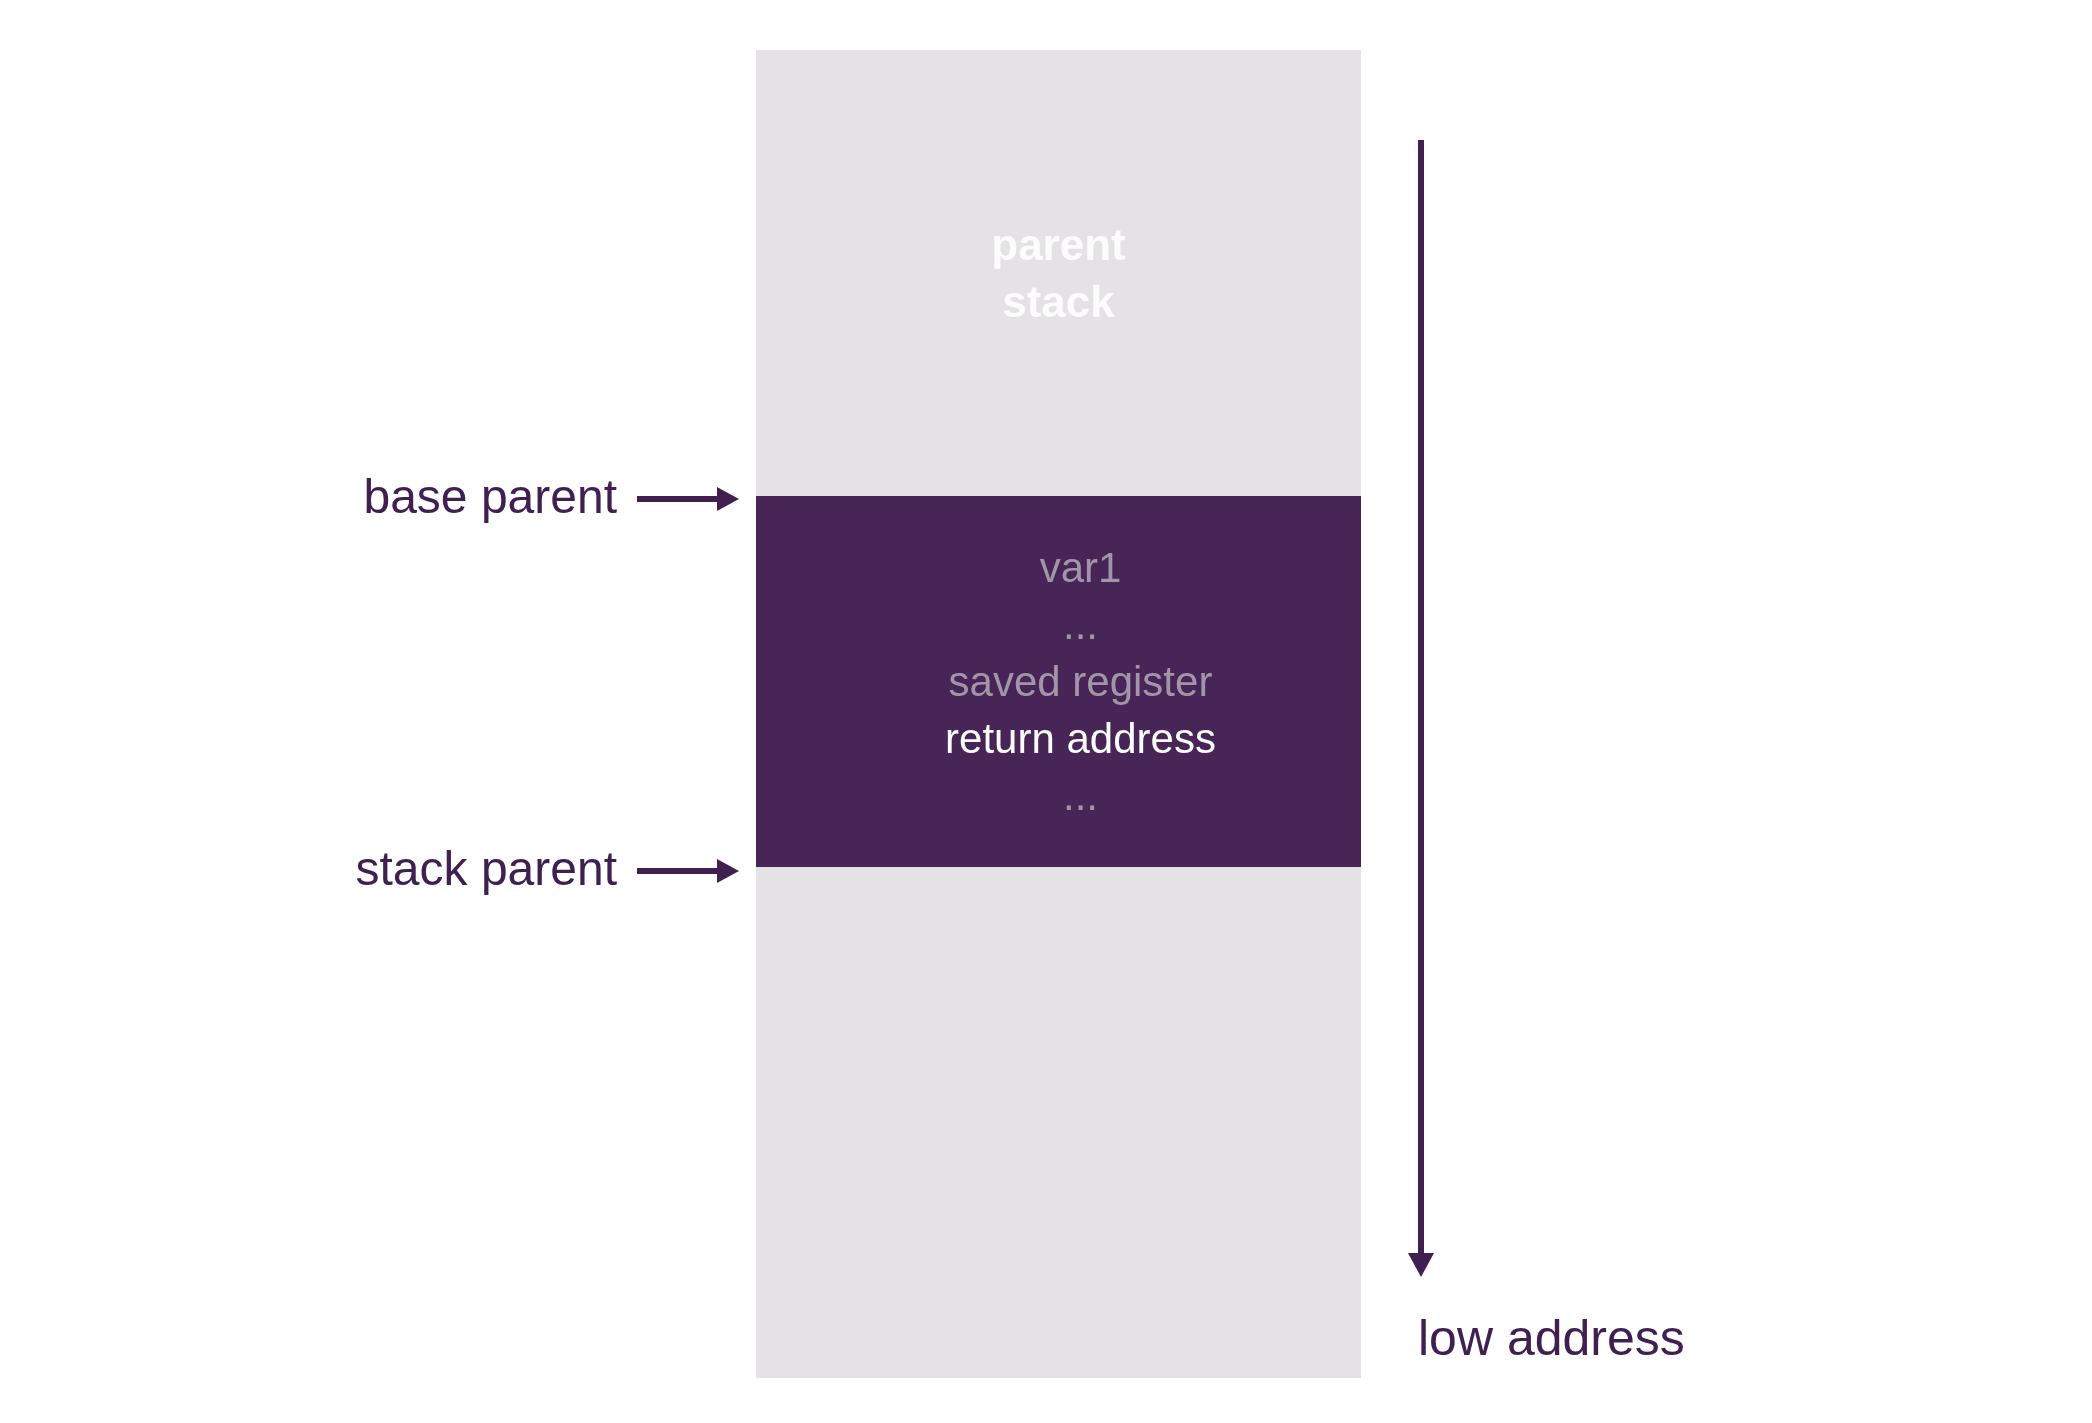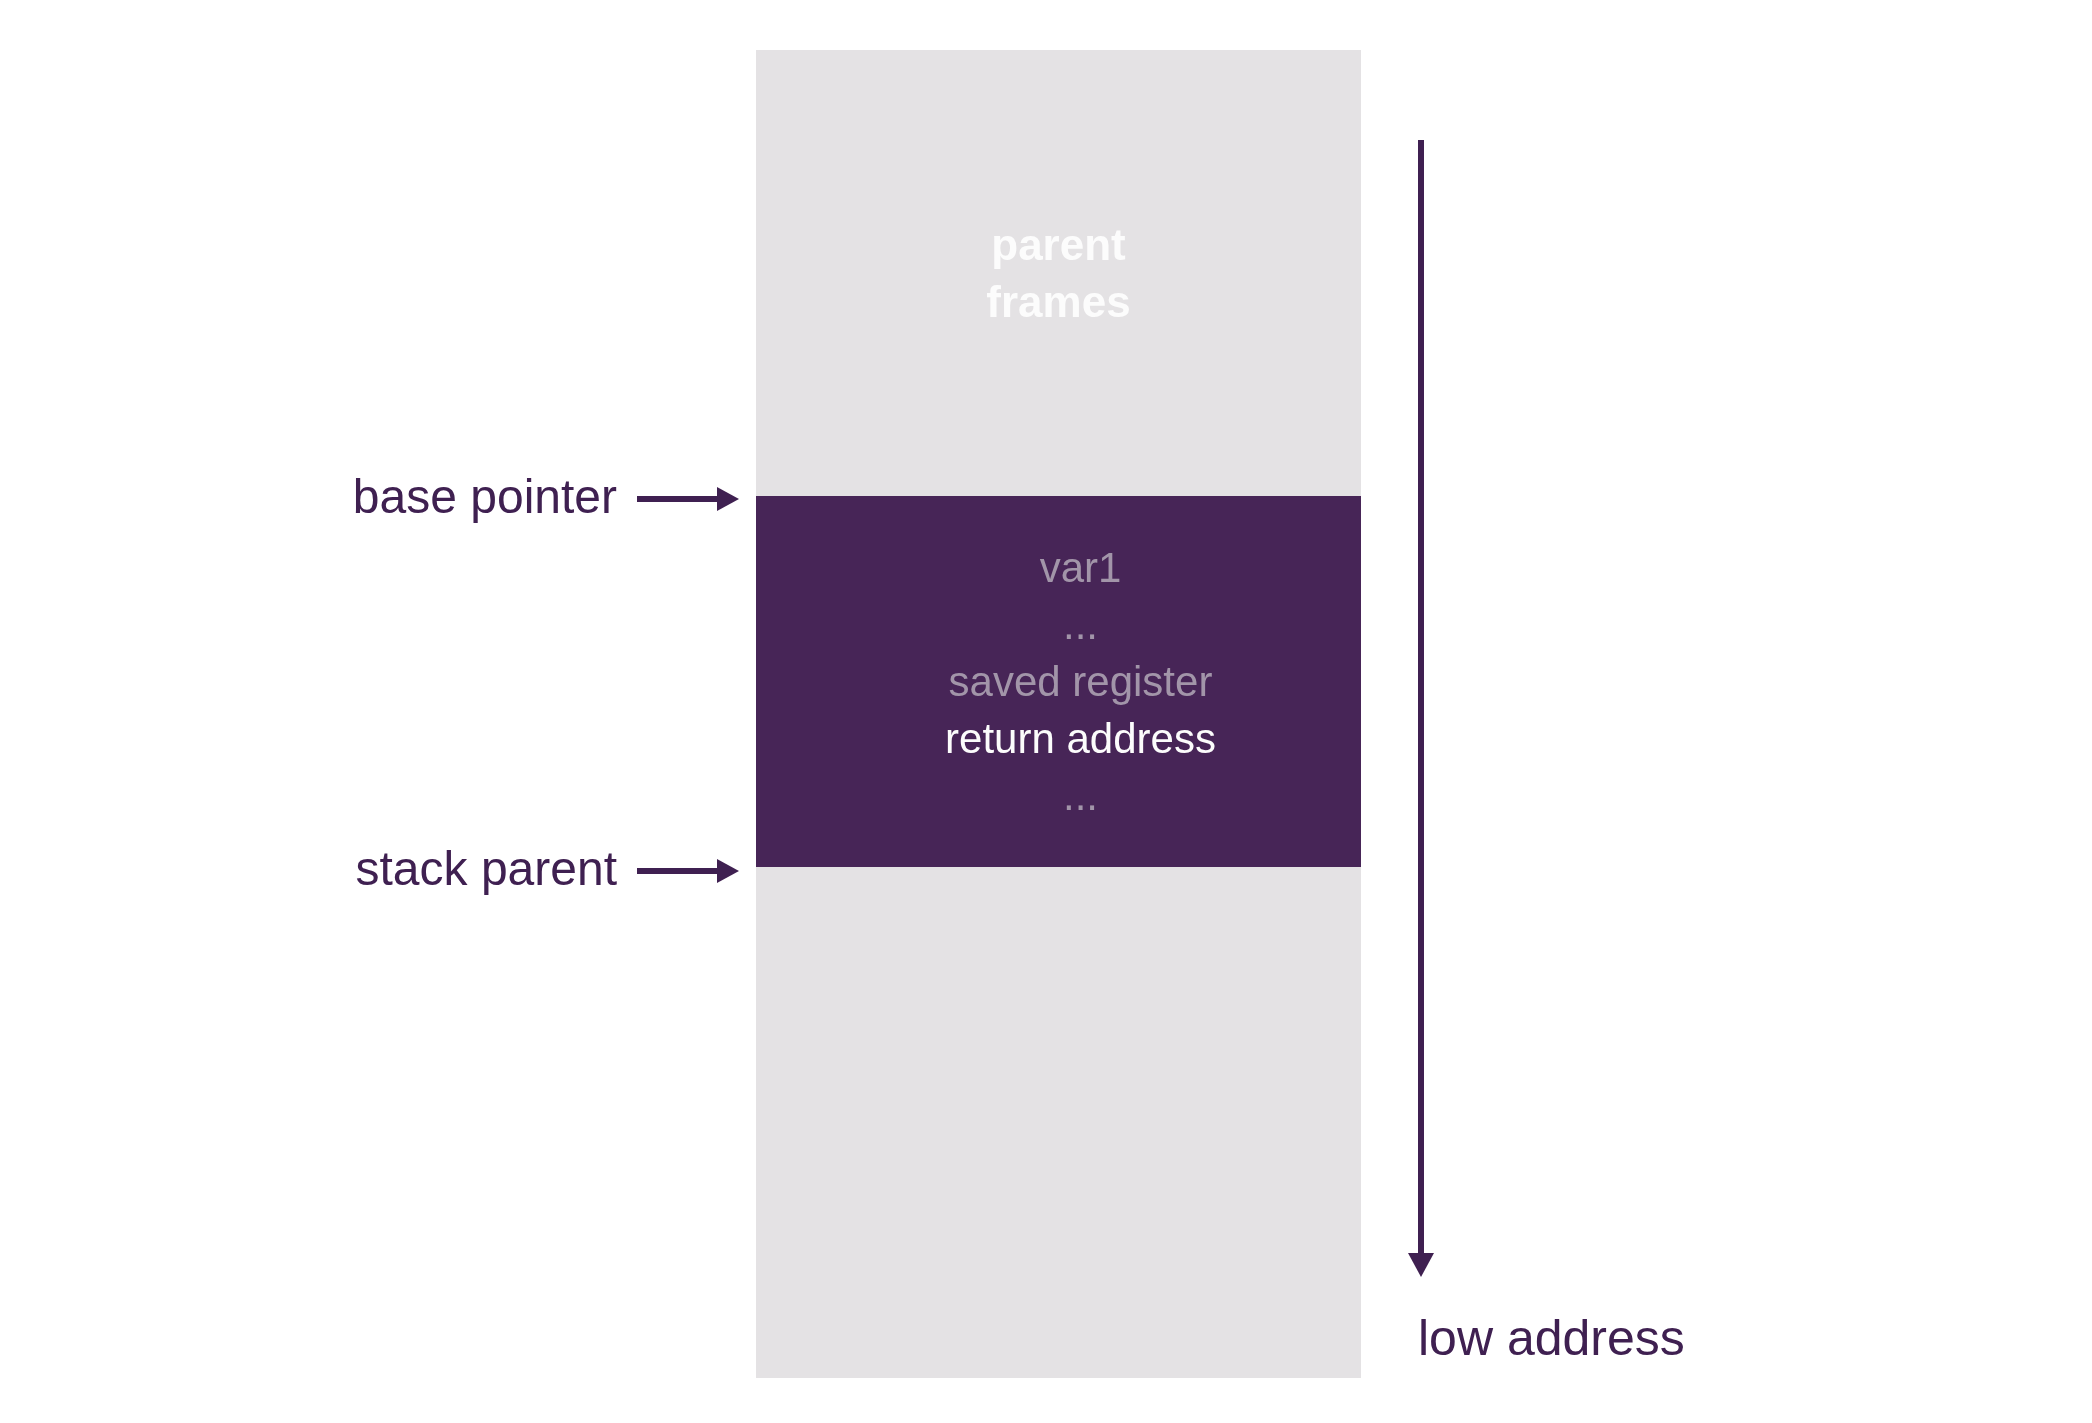--- a/index.html
+++ b/index.html
@@ -57,33 +57,33 @@
     border-top:24px solid var(--accent-dark);}
 </style>
 </head>
 <body>
 
 <div class="stage">
 
   <div class="memory-column">
     <div class="parent-frames">
       <span>parent</span>
-      <span>frames</span>
+      <span>stack</span>
     </div>
   </div>
 
   <div class="stack-frame-box">
     <div class="frame-row muted">var1</div>
     <div class="frame-row muted">...</div>
     <div class="frame-row muted">saved register</div>
     <div class="frame-row white">return address</div>
     <div class="frame-row muted">...</div>
   </div>
 
-  <div class="pointer-label base-pointer-label">base pointer</div>
+  <div class="pointer-label base-pointer-label">base parent</div>
   <div class="h-arrow base-pointer-arrow">
     <div class="h-line"></div>
     <div class="h-head"></div>
   </div>
 
   <div class="pointer-label stack-pointer-label">stack parent</div>
   <div class="h-arrow stack-pointer-arrow">
     <div class="h-line"></div>
     <div class="h-head"></div>
   </div>

